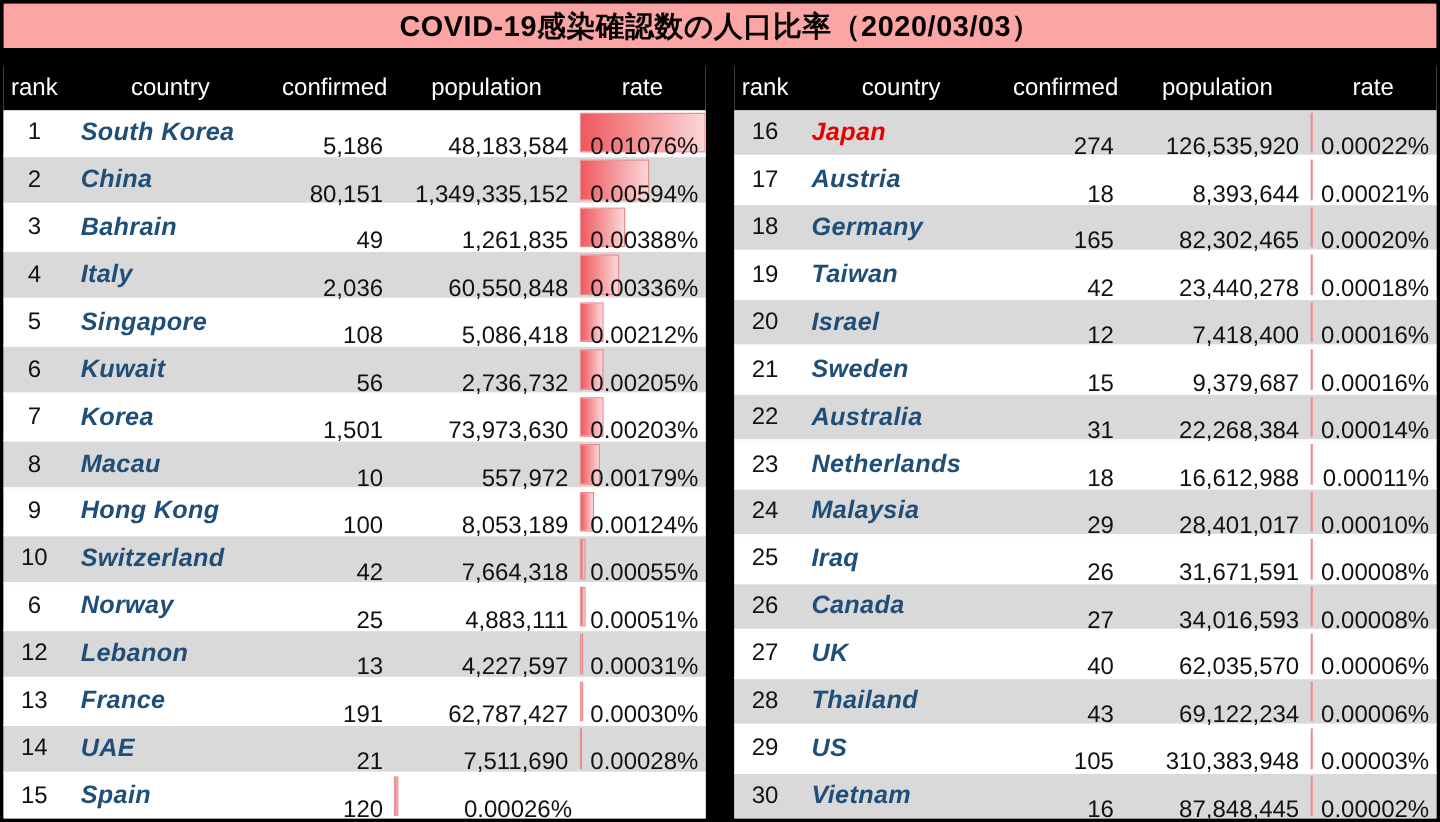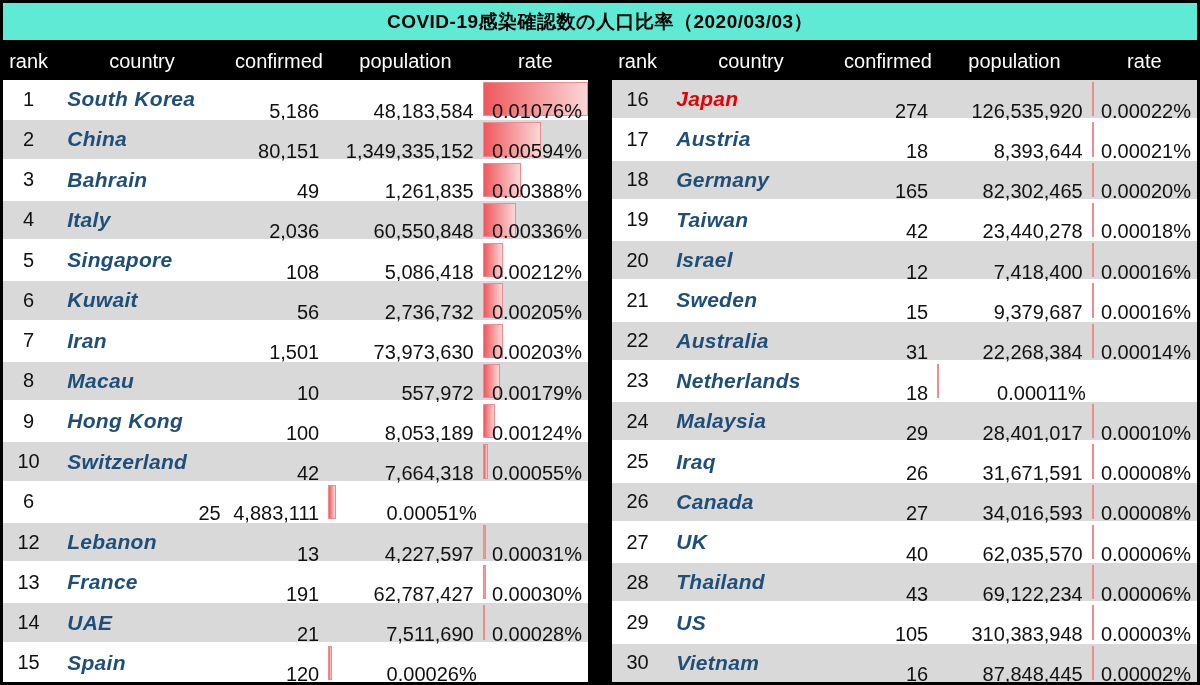--- a/index.html
+++ b/index.html
@@ -23,24 +23,24 @@
     color:var(--text-color);
   }
   .page{
     width:1200px;height:685px;
     background:var(--page-bg);
     padding:3px;
     display:flex;flex-direction:column;
   }
   .title-bar{
     height:37px;
-    background:#5eead4;
+    background:#fca5a5;
     display:flex;align-items:center;justify-content:center;
-    font-size:19px;font-weight:bold;color:#000000;
-    margin-bottom:3px;
+    font-size:24px;font-weight:bold;color:#000000;
+    margin-bottom:15px;
     letter-spacing:0.5px;
     flex:0 0 auto;
   }
   .tables{
     flex:1 1 auto;
     display:flex;
     gap:24px;
     min-height:0;
   }
   .data-table{
@@ -175,21 +175,21 @@
     <div class="cell confirmed">56</div>
     <div class="cell population">2,736,732</div>
     <div class="cell rate">
       <span class="rate-bar" style="width: 19.05%;"></span>
       <span class="rate-text">0.00205%</span>
     </div>
   </div>
 
   <div class="row">
     <div class="cell rank">7</div>
-    <div class="cell country">Iran</div>
+    <div class="cell country">Korea</div>
     <div class="cell confirmed">1,501</div>
     <div class="cell population">73,973,630</div>
     <div class="cell rate">
       <span class="rate-bar" style="width: 18.87%;"></span>
       <span class="rate-text">0.00203%</span>
     </div>
   </div>
 
   <div class="row alt">
     <div class="cell rank">8</div>
@@ -219,20 +219,21 @@
     <div class="cell confirmed">42</div>
     <div class="cell population">7,664,318</div>
     <div class="cell rate">
       <span class="rate-bar" style="width: 5.11%;"></span>
       <span class="rate-text">0.00055%</span>
     </div>
   </div>
 
   <div class="row">
     <div class="cell rank">6</div>
+    <div class="cell country">Norway</div>
     <div class="cell confirmed">25</div>
     <div class="cell population">4,883,111</div>
     <div class="cell rate">
       <span class="rate-bar" style="width: 4.74%;"></span>
       <span class="rate-text">0.00051%</span>
     </div>
   </div>
 
   <div class="row alt">
     <div class="cell rank">12</div>
@@ -362,20 +363,21 @@
     <div class="cell rate">
       <span class="rate-bar" style="width: 1.3%;"></span>
       <span class="rate-text">0.00014%</span>
     </div>
   </div>
 
   <div class="row">
     <div class="cell rank">23</div>
     <div class="cell country">Netherlands</div>
     <div class="cell confirmed">18</div>
+    <div class="cell population">16,612,988</div>
     <div class="cell rate">
       <span class="rate-bar" style="width: 1.02%;"></span>
       <span class="rate-text">0.00011%</span>
     </div>
   </div>
 
   <div class="row alt">
     <div class="cell rank">24</div>
     <div class="cell country">Malaysia</div>
     <div class="cell confirmed">29</div>

